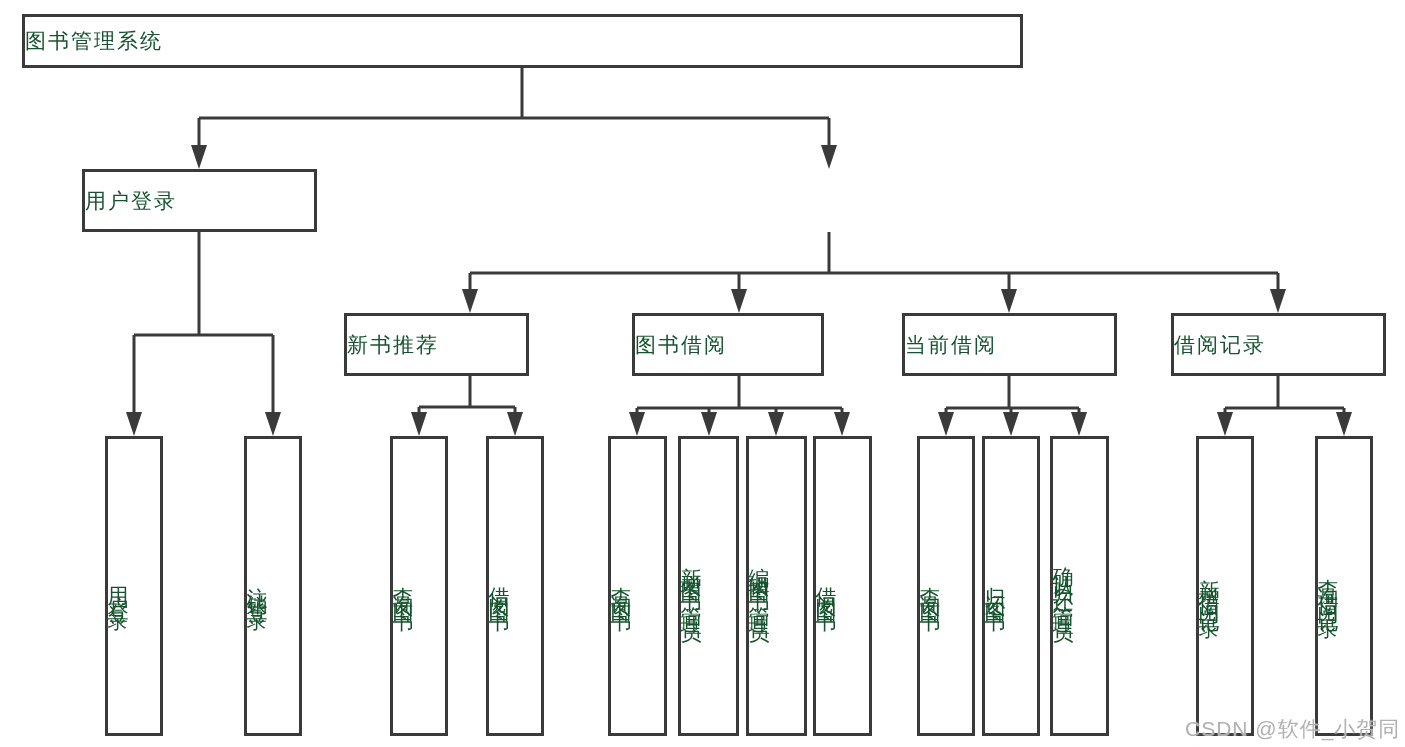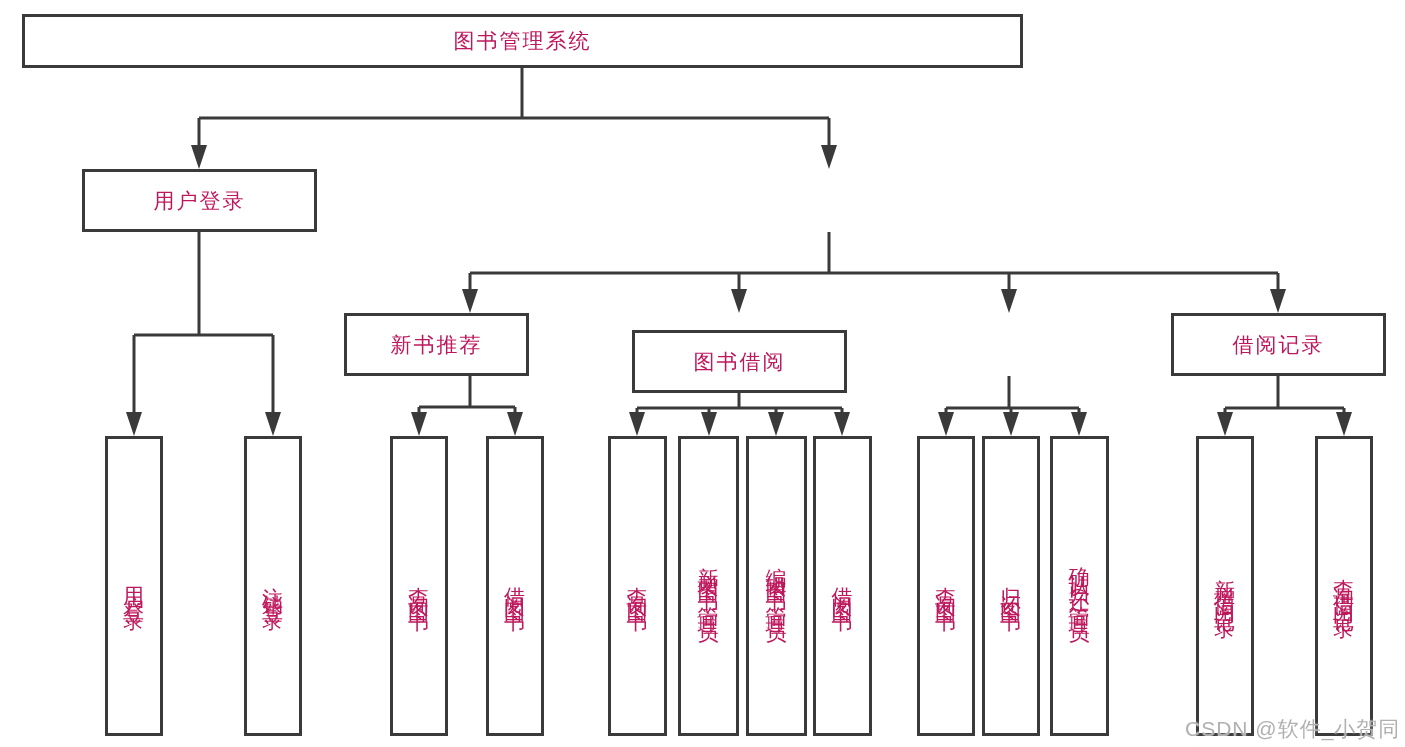--- a/index.html
+++ b/index.html
@@ -3,22 +3,22 @@
 <meta charset="utf-8">
 <style>
   html,body{margin:0;padding:0;background:#ffffff;}
   .canvas{
     position:relative;width:1405px;height:747px;background:#ffffff;overflow:hidden;
     font-family:"Liberation Sans","DejaVu Sans",sans-serif;
   }
   .connectors{position:absolute;left:0;top:0;z-index:0;}
   .box{
     position:absolute;box-sizing:border-box;background:#ffffff;
-    border:3px solid #3a3a3a;color:#be185d;
-    display:flex;align-items:center;justify-content:center;
+    border:3px solid #3a3a3a;color:#14532d;
+    display:flex;align-items:center;justify-content:flex-start;
     font-size:21px;letter-spacing:2px;line-height:1.2;z-index:1;
     white-space:nowrap;
   }
   .vbox span{
     writing-mode:vertical-rl;text-orientation:mixed;
     letter-spacing:8px;line-height:1;white-space:nowrap;
   }
   .watermark{
     position:absolute;left:1185px;top:715px;z-index:3;
     font-size:21px;letter-spacing:1px;color:#b0b0b0;
@@ -74,22 +74,25 @@
     <span>图书管理系统</span>
   </div>
 
   <div class="box" style="left:82px;top:169px;width:235px;height:63px;">
     <span>用户登录</span>
   </div>
 
   <div class="box" style="left:344px;top:313px;width:185px;height:63px;">
     <span>新书推荐</span>
   </div>
-  <div class="box" style="left:632px;top:330px;width:215px;height:63px;">
+  <div class="box" style="left:632px;top:313px;width:192px;height:63px;">
     <span>图书借阅</span>
+  </div>
+  <div class="box" style="left:902px;top:313px;width:215px;height:63px;">
+    <span>当前借阅</span>
   </div>
   <div class="box" style="left:1171px;top:313px;width:215px;height:63px;">
     <span>借阅记录</span>
   </div>
 
   <div class="box vbox" style="left:105px;top:436px;width:58px;height:300px;">
     <span>用户登录</span>
   </div>
   <div class="box vbox" style="left:244px;top:436px;width:58px;height:300px;">
     <span>注销登录</span>

